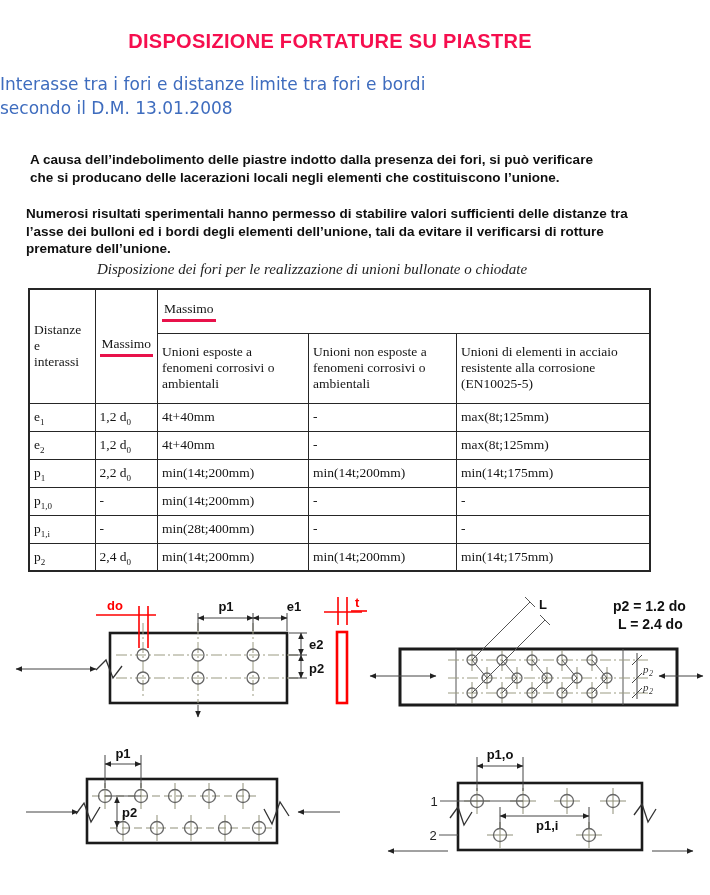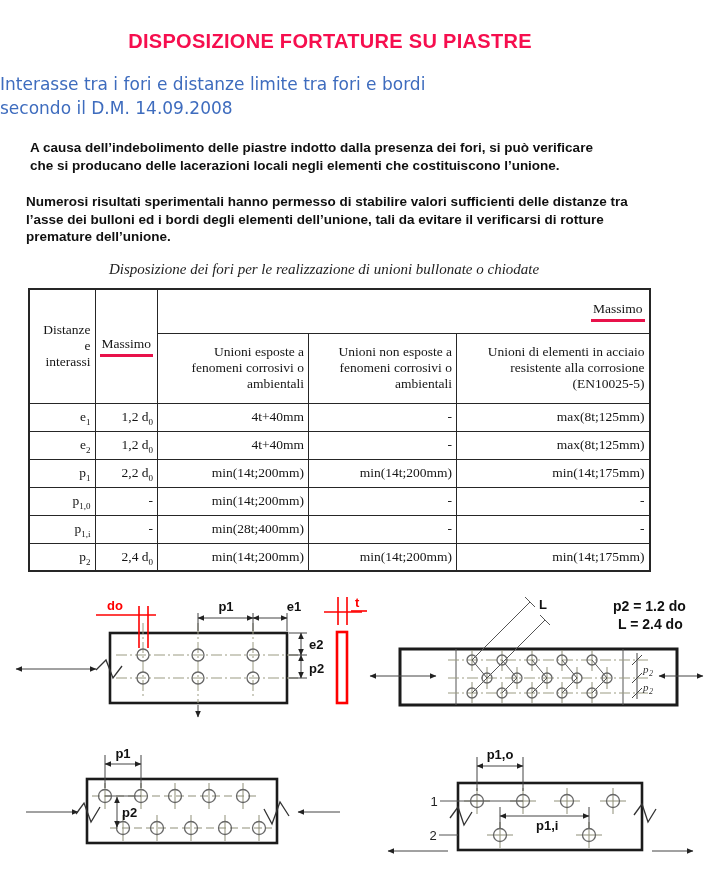--- a/index.html
+++ b/index.html
@@ -4,30 +4,30 @@
 <style>
   html,body{margin:0;padding:0;background:#fff;}
   #page{position:relative;width:710px;height:895px;background:#fff;overflow:hidden;
         font-family:"Liberation Sans",sans-serif;}
 
   .title{position:absolute;top:30px;left:0;width:660px;text-align:center;
          font:bold 20px "Liberation Sans",sans-serif;color:#f60e4e;letter-spacing:.3px;}
   .subtitle{position:absolute;top:72px;left:0;width:668px;
             font:17px "DejaVu Sans",sans-serif;color:#3e6cbe;line-height:24px;}
   .para{position:absolute;font:bold 13.5px "Liberation Sans",sans-serif;color:#101010;
-        line-height:17.5px;white-space:pre-line;}
+        line-height:17.5px;white-space:pre-line;margin-top:12px;}
   #para1{left:30px;top:139px;}
   #para2{left:26px;top:193px;}
-  .caption{position:absolute;top:261px;left:14px;width:620px;text-align:center;
+  .caption{position:absolute;top:261px;left:2px;width:620px;text-align:center;
            font:italic 15px "Liberation Serif",serif;color:#222;}
 
   table.spec{position:absolute;left:28px;top:288px;border-collapse:collapse;
              border:2px solid #262626;table-layout:fixed;}
   table.spec td{border:1.5px solid #262626;font:13.5px "Liberation Serif",serif;color:#151515;
-                text-align:right;vertical-align:middle;padding:1px 4px;line-height:16px;}
+                text-align:left;vertical-align:middle;padding:1px 4px;line-height:16px;}
   tr.h1{height:44px;} tr.h2{height:70px;} tr.body{height:28px;}
   td.dist{line-height:15px;white-space:pre-line;margin-left:40px;}
   td.min-h{vertical-align:top;padding-top:13px;}
   .redline{display:inline-block;padding:0 2px 2px;border-bottom:3px solid #e8114a;}
   sub{font-size:9px;line-height:0;vertical-align:sub;}
 
   .dia{position:absolute;}
   #d1{left:8px;top:585px;} #d2{left:365px;top:585px;}
   #d3{left:10px;top:745px;} #d4{left:360px;top:745px;}
 
@@ -50,21 +50,21 @@
 </style>
 </head>
 <body>
 
 <div id="page">
 
   <div class="title">DISPOSIZIONE FORTATURE SU PIASTRE</div>
 
   <div class="subtitle">
     <div>Interasse tra i fori e distanze limite tra fori e bordi</div>
-    <div>secondo il D.M. 14.09.2008</div>
+    <div>secondo il D.M. 13.01.2008</div>
   </div>
 
   <div class="para" id="para1">A causa dell’indebolimento delle piastre indotto dalla presenza dei fori, si può verificare
 che si producano delle lacerazioni locali negli elementi che costituiscono l’unione.</div>
   <div class="para" id="para2">Numerosi risultati sperimentali hanno permesso di stabilire valori sufficienti delle distanze tra
 l’asse dei bulloni ed i bordi degli elementi dell’unione, tali da evitare il verificarsi di rotture
 premature dell’unione.</div>
 
   <div class="caption">Disposizione dei fori per le realizzazione di unioni bullonate o chiodate</div>
 

